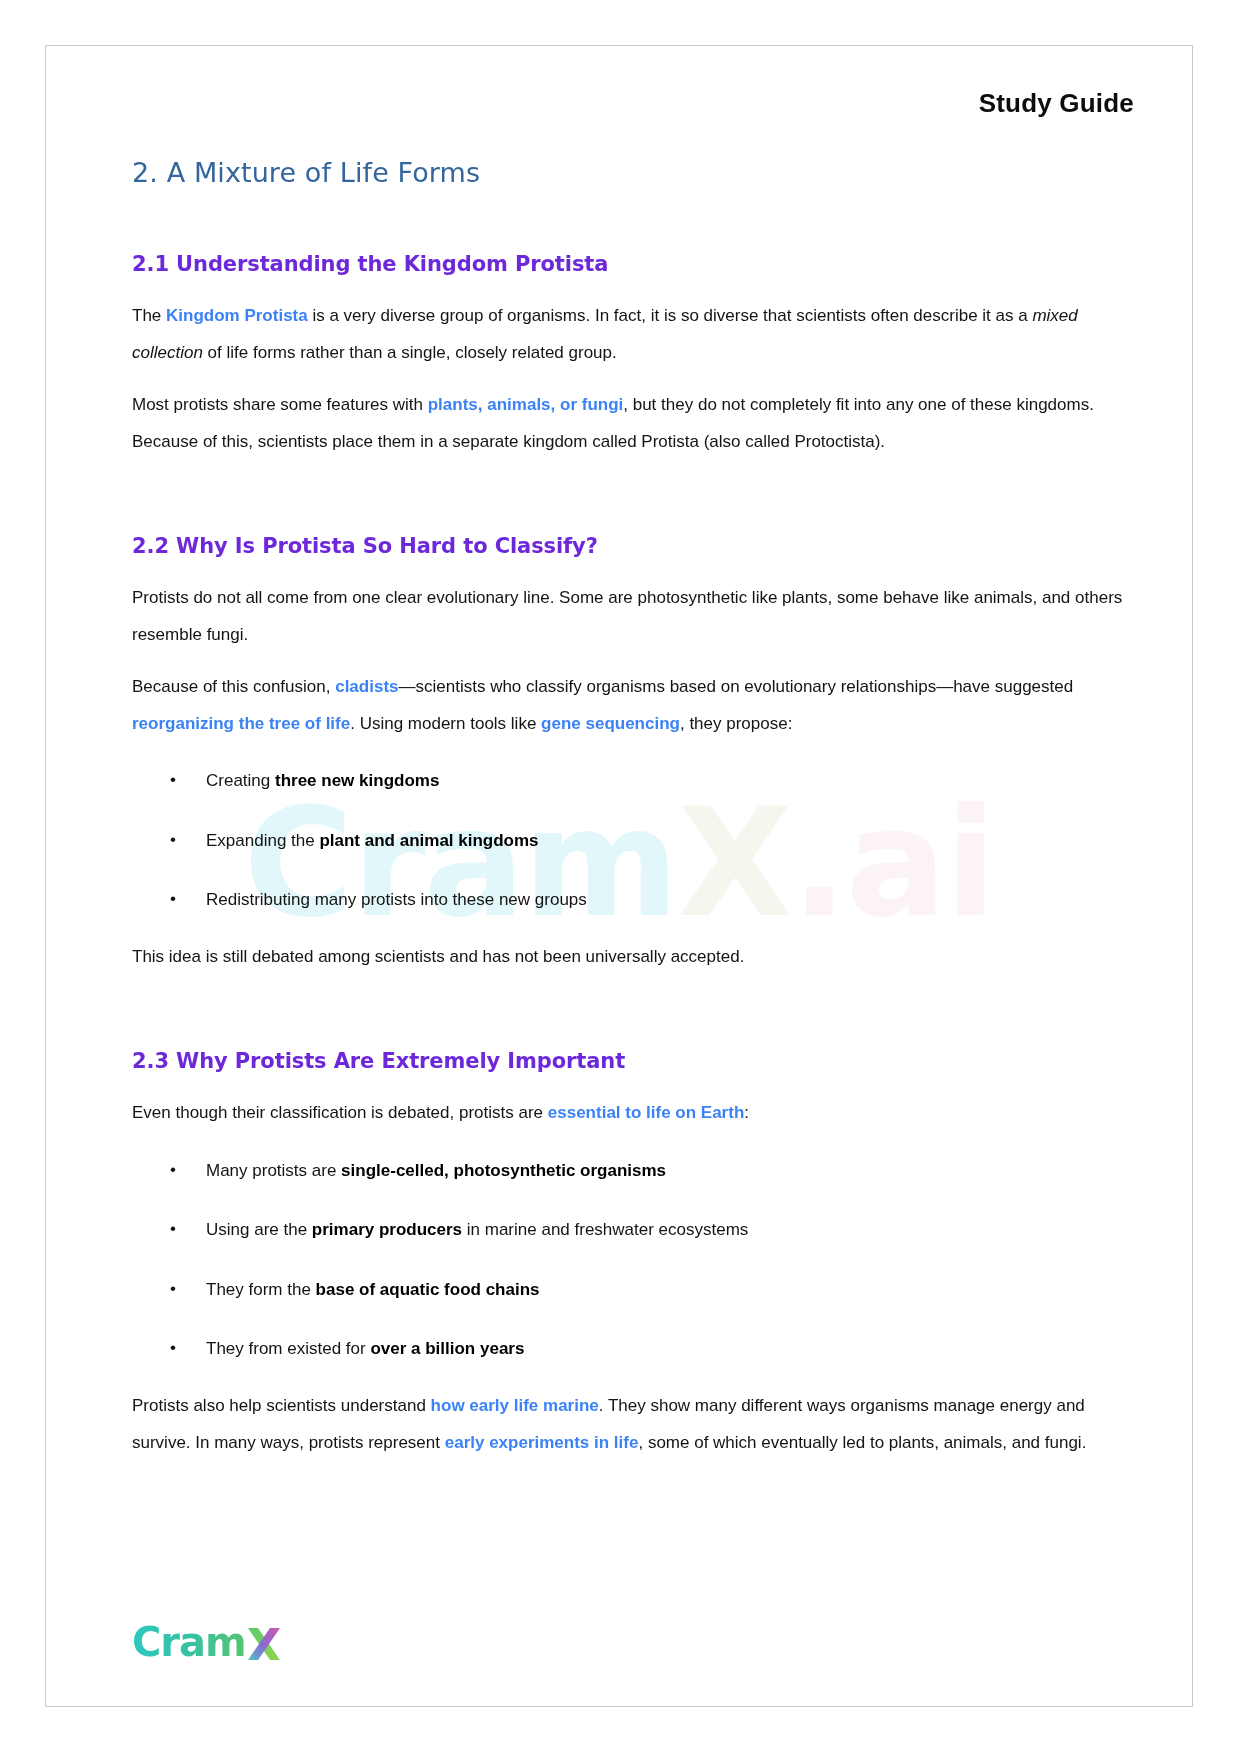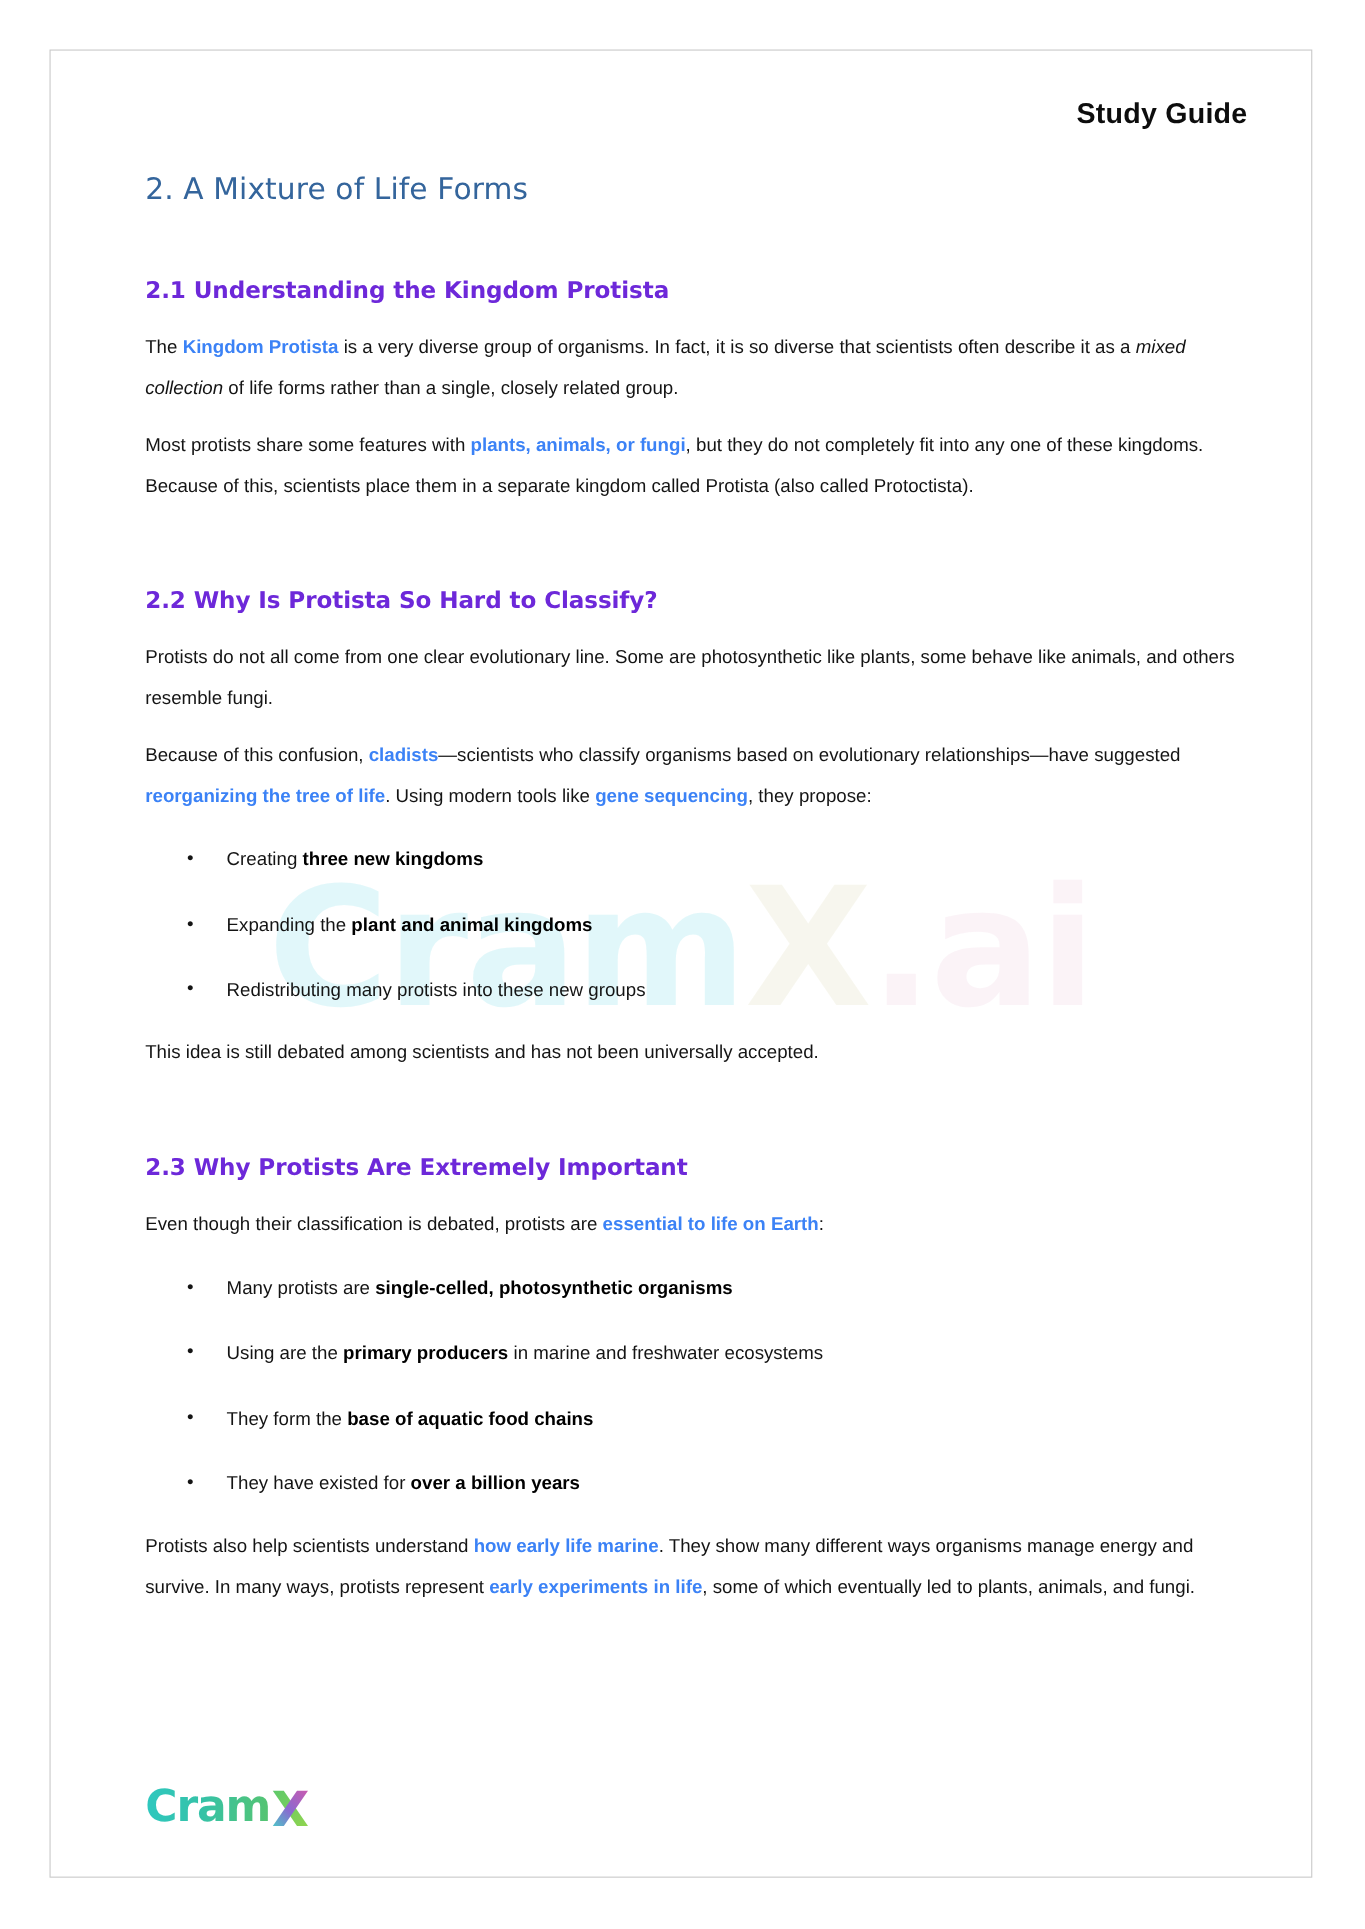--- a/index.html
+++ b/index.html
@@ -211,21 +211,21 @@
       <div class="h2">2.3 Why Protists Are Extremely Important</div>
 
       <p class="body">
         <span>Even though their classification is debated, protists are </span><b>essential to life on Earth</b><span>:</span>
       </p>
 
       <ul class="bullets">
         <li><span>Many protists are </span><b>single-celled, photosynthetic organisms</b><span></span></li>
         <li><span>Using are the </span><b>primary producers</b><span> in marine and freshwater ecosystems</span></li>
         <li><span>They form the </span><b>base of aquatic food chains</b><span></span></li>
-        <li><span>They have existed for </span><b>over a billion years</b><span></span></li>
+        <li><span>They from existed for </span><b>over a billion years</b><span></span></li>
       </ul>
 
       <p class="body">
         <span>Protists also help scientists understand </span><b>how early life marine</b><span>. They show many different ways organisms manage energy and survive. In many ways, protists represent </span><b>early experiments in life</b><span>, some of which eventually led to plants, animals, and fungi.</span>
       </p>
     </div>
 
   </div>
 
   <div class="footer-logo">

